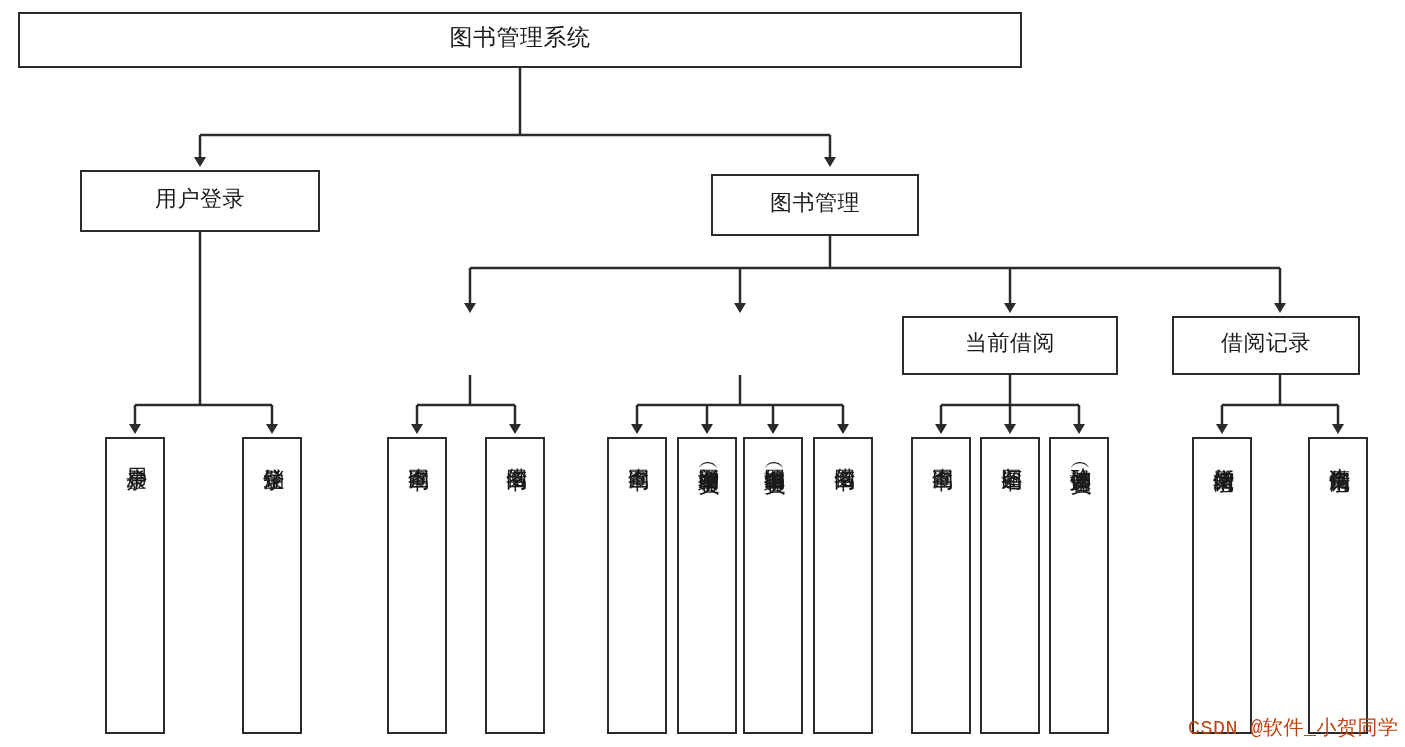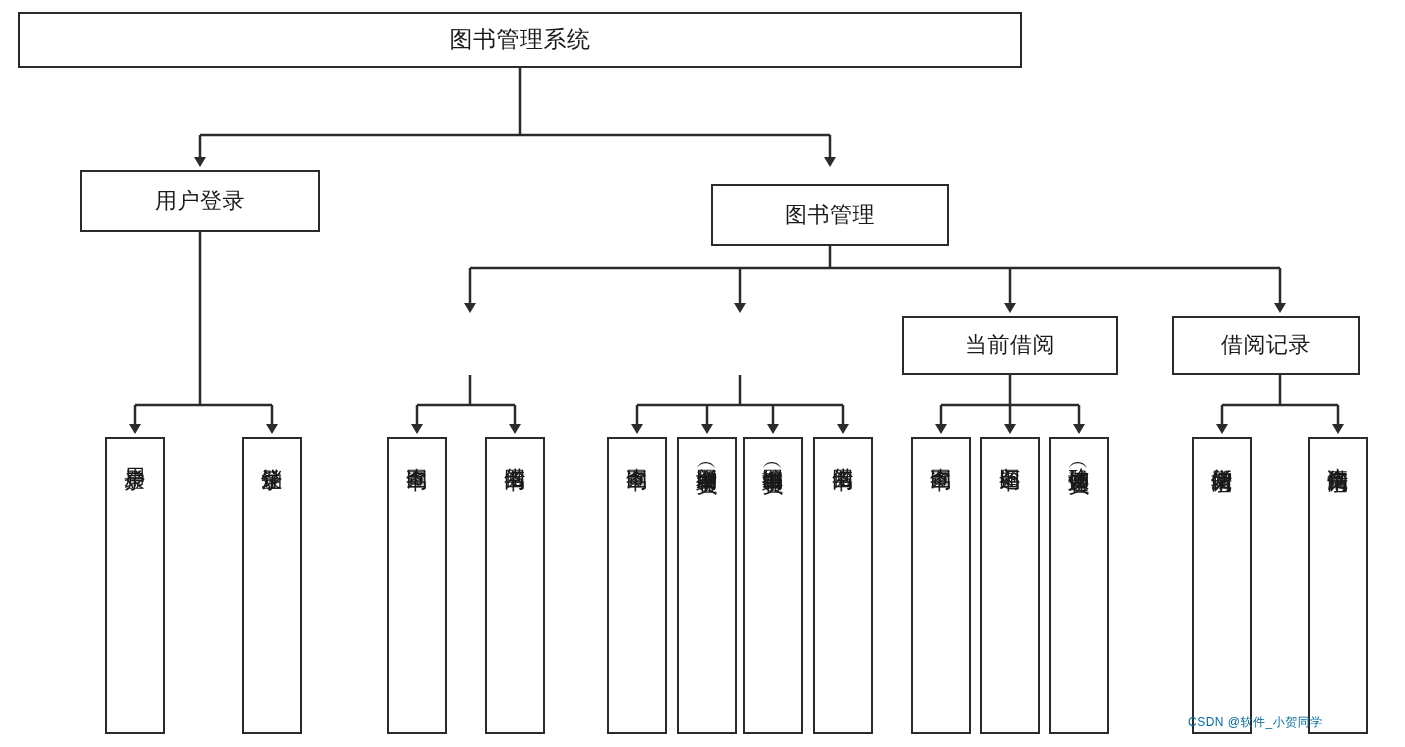--- a/index.html
+++ b/index.html
@@ -9,20 +9,21 @@
   }
   body {
     font-family: "Liberation Sans", "DejaVu Sans", sans-serif;
   }
   #canvas {
     position: relative;
     width: 1405px;
     height: 747px;
     background: #ffffff;
     overflow: hidden;
+    font-family: Liberation Mono, monospace;
   }
   svg.wires {
     position: absolute;
     left: 0;
     top: 0;
     width: 1405px;
     height: 747px;
     pointer-events: none;
   }
   .node {
@@ -54,22 +55,22 @@
     font-size: 21px;
     line-height: 1.22;
     letter-spacing: 1px;
     white-space: nowrap;
     color: #1a1a1a;
   }
   .watermark {
     position: absolute;
     left: 1188px;
     top: 714px;
-    font-size: 12px;
-    color: #0369a1;
+    font-size: 20px;
+    color: #c2410c;
     letter-spacing: 0.5px;
     white-space: nowrap;
   }
 </style>
 </head>
 <body>
 
 <div id="canvas">
 
   <svg class="wires" viewBox="0 0 1405 747" xmlns="http://www.w3.org/2000/svg">
@@ -122,21 +123,21 @@
     </g>
   </svg>
 
   <div class="node node-h node-root" style="left:18px; top:12px; width:1004px; height:56px;">
     <span>图书管理系统</span>
   </div>
 
   <div class="node node-h" style="left:80px; top:170px; width:240px; height:62px;">
     <span>用户登录</span>
   </div>
-  <div class="node node-h" style="left:711px; top:184px; width:238px; height:62px;">
+  <div class="node node-h" style="left:711px; top:174px; width:208px; height:62px;">
     <span>图书管理</span>
   </div>
 
   <div class="node node-h" style="left:902px; top:316px; width:216px; height:59px;">
     <span>当前借阅</span>
   </div>
   <div class="node node-h" style="left:1172px; top:316px; width:188px; height:59px;">
     <span>借阅记录</span>
   </div>
 

